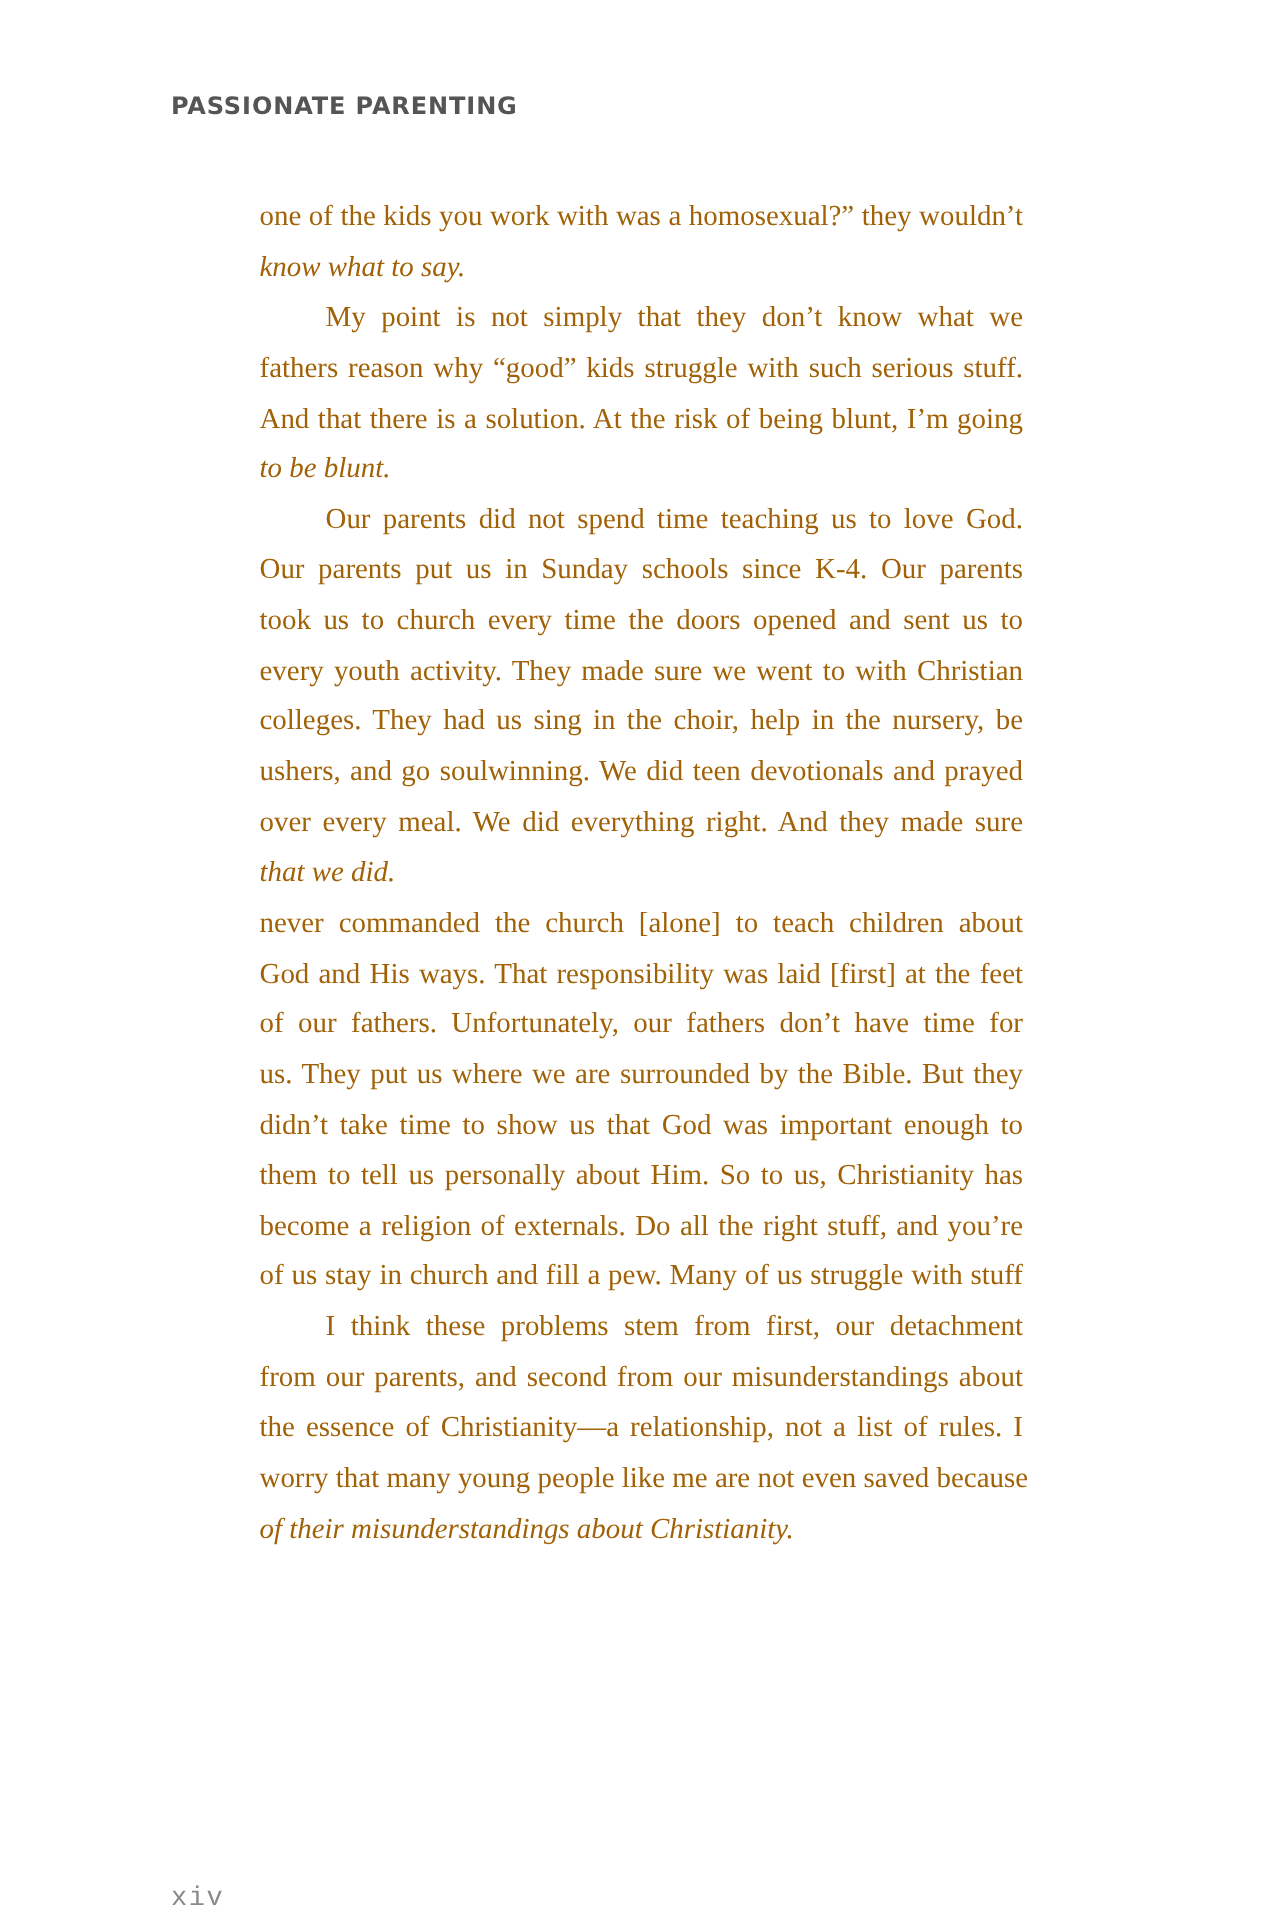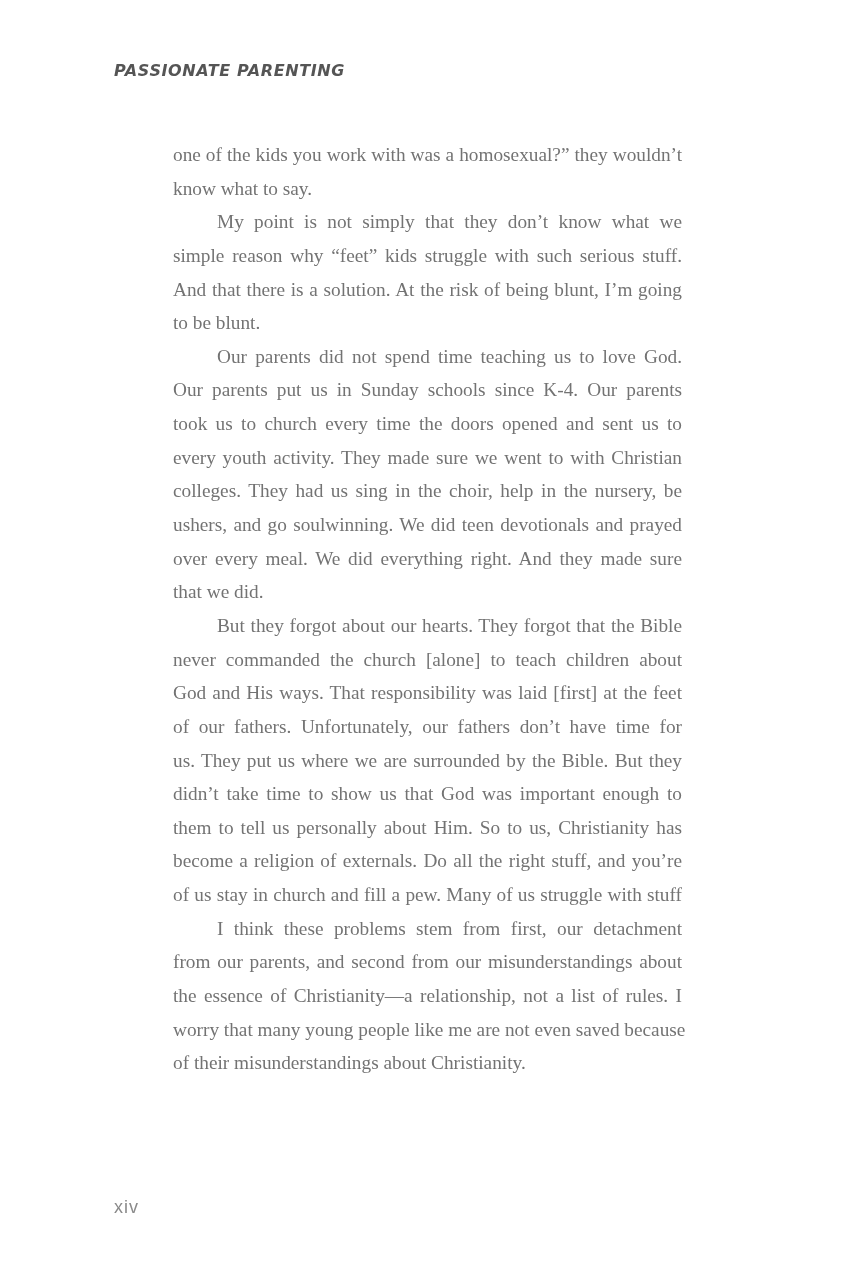--- a/index.html
+++ b/index.html
@@ -16,89 +16,87 @@
     .running-head {
       position: absolute;
       left: 114px;
       top: 61px;
       font-family: "DejaVu Sans", sans-serif;
       font-weight: bold;
       font-size: 16px;
       letter-spacing: 0.6px;
       color: #555555;
       white-space: nowrap;
-      font-style: italic;
     }
     .body-text {
       position: absolute;
       left: 173px;
       top: 128px;
       width: 509px;
       font-family: "Liberation Serif", serif;
       font-size: 19.3px;
       line-height: 33.65px;
-      color: #737373;
-      margin-top: 10px;
+      color: #a16207;
     }
     .line {
       display: block;
       height: 33.65px;
       white-space: nowrap;
       text-align: justify;
       text-align-last: justify;
     }
     .line.last {
       text-align-last: left;
+      font-style: italic;
     }
     .line.indent {
       padding-left: 44px;
     }
     .page-number {
       position: absolute;
       left: 114px;
-      top: 1197px;
-      font-family: Liberation Sans, sans-serif;
+      top: 1256px;
+      font-family: Liberation Mono, monospace;
       font-size: 18px;
       font-weight: normal;
       letter-spacing: 1px;
       color: #8a8a8a;
     }
   </style>
 </head>
 <body>
 
 <div class="running-head">PASSIONATE PARENTING</div>
 
 <div class="body-text">
 
   <div class="paragraph">
     <span class="line">one of the kids you work with was a homosexual?” they wouldn’t</span>
     <span class="line last">know what to say.</span>
   </div>
 
   <div class="paragraph">
     <span class="line indent">My point is not simply that they don’t know what we</span>
-    <span class="line">simple reason why “feet” kids struggle with such serious stuff.</span>
+    <span class="line">fathers reason why “good” kids struggle with such serious stuff.</span>
     <span class="line">And that there is a solution. At the risk of being blunt, I’m going</span>
     <span class="line last">to be blunt.</span>
   </div>
 
   <div class="paragraph">
     <span class="line indent">Our parents did not spend time teaching us to love God.</span>
     <span class="line">Our parents put us in Sunday schools since K-4. Our parents</span>
     <span class="line">took us to church every time the doors opened and sent us to</span>
     <span class="line">every youth activity. They made sure we went to with Christian</span>
     <span class="line">colleges. They had us sing in the choir, help in the nursery, be</span>
     <span class="line">ushers, and go soulwinning. We did teen devotionals and prayed</span>
     <span class="line">over every meal. We did everything right. And they made sure</span>
     <span class="line last">that we did.</span>
   </div>
 
   <div class="paragraph">
-    <span class="line indent">But they forgot about our hearts. They forgot that the Bible</span>
     <span class="line">never commanded the church [alone] to teach children about</span>
     <span class="line">God and His ways. That responsibility was laid [first] at the feet</span>
     <span class="line">of our fathers. Unfortunately, our fathers don’t have time for</span>
     <span class="line">us. They put us where we are surrounded by the Bible. But they</span>
     <span class="line">didn’t take time to show us that God was important enough to</span>
     <span class="line">them to tell us personally about Him. So to us, Christianity has</span>
     <span class="line">become a religion of externals. Do all the right stuff, and you’re</span>
     <span class="line">of us stay in church and fill a pew. Many of us struggle with stuff</span>
   </div>
 

